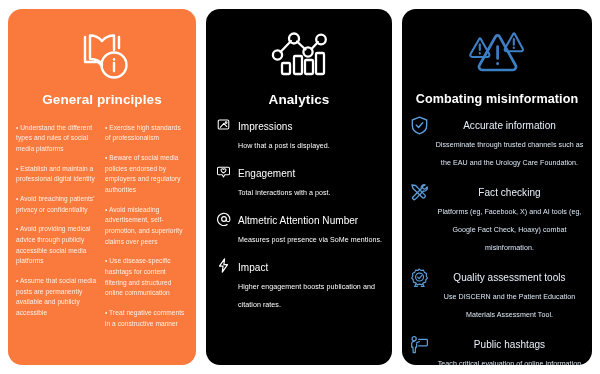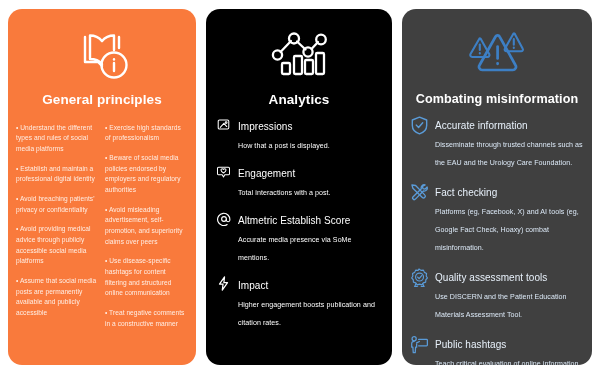--- a/index.html
+++ b/index.html
@@ -20,21 +20,21 @@
     border-radius:28px;
   }
   .panel{
     border-radius:14px;
     box-sizing:border-box;
     position:relative;
     overflow:hidden;
   }
   .panel-general{ width:188px; background:#f97a3c; }
   .panel-analytics{ width:186px; background:#000000; }
-  .panel-misinfo{ width:190px; background:#404040; }
+  .panel-misinfo{ width:190px; background:#000000; }
 
   .hero-icon{
     height:74px;
     display:flex;
     align-items:center;
     justify-content:center;
     padding-top:16px;
     box-sizing:border-box;
   }
   .panel-title{
@@ -92,21 +92,21 @@
   .row-desc{
     color:#ffffff;
     font-size:7.1px;
     line-height:1.42;
     letter-spacing:.05px;
   }
   .panel-analytics .row-title{ color:#ffffff; }
   .panel-analytics .row-desc{ color:#ffffff; }
   .panel-misinfo .row-title{ color:#e8f1fb; }
   .panel-misinfo .row-desc{ color:#dce9f7;margin-top:7px; }
-  .panel-misinfo .row{ margin-bottom:13px; }
+  .panel-misinfo .row{ margin-bottom:13px;text-align:center; }
   .panel-misinfo .rows{ padding:0 8px 8px 7px; }
   .panel-misinfo .row-ic{ flex:0 0 20px; height:20px; }
   svg{ display:block; }
 </style>
 </head>
 <body>
 
 <div class="board">
 
   <section class="panel panel-general">
@@ -194,22 +194,22 @@
       </div>
 
       <div class="row">
         <span class="row-ic">
           <svg width="14" height="14" viewBox="0 0 16 16" fill="none" stroke="#ffffff" stroke-width="1.3" stroke-linecap="round" stroke-linejoin="round">
             <circle cx="8" cy="8" r="2.7"></circle>
             <path d="M10.7 8 L10.7 9.6 A2 2 0 0 0 14.6 9.6 A7 7 0 1 0 11.6 14.3"></path>
           </svg>
         </span>
         <span class="row-txt">
-          <span class="row-title">Altmetric Establish Score</span><br>
-          <span class="row-desc">Accurate media presence via SoMe mentions.</span>
+          <span class="row-title">Altmetric Attention Number</span><br>
+          <span class="row-desc">Measures post presence via SoMe mentions.</span>
         </span>
       </div>
 
       <div class="row">
         <span class="row-ic">
           <svg width="11" height="15" viewBox="0 0 11 16" fill="none" stroke="#ffffff" stroke-width="1.3" stroke-linecap="round" stroke-linejoin="round">
             <path d="M6.6 0.9 L1.2 8.6 L5 8.6 L4.2 15.1 L9.8 7.1 L5.9 7.1 Z"></path>
           </svg>
         </span>
         <span class="row-txt">

